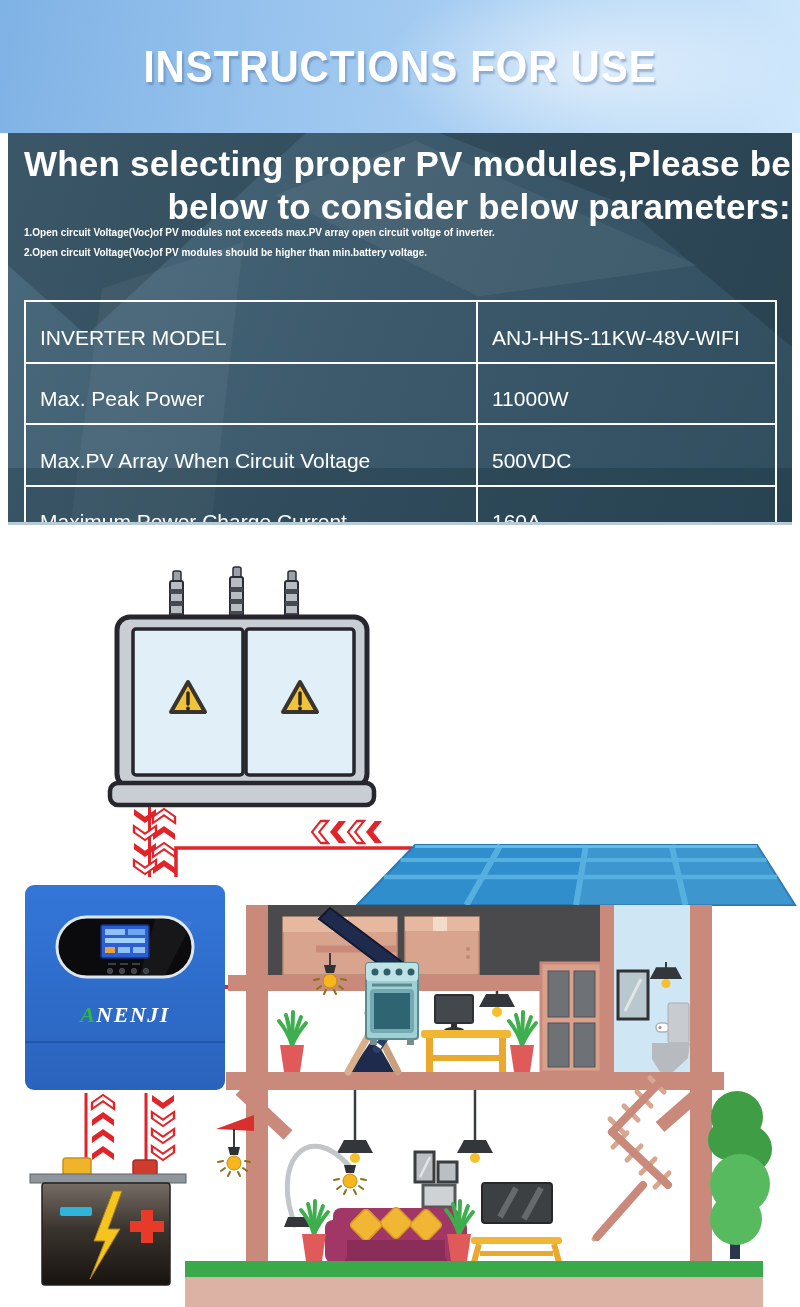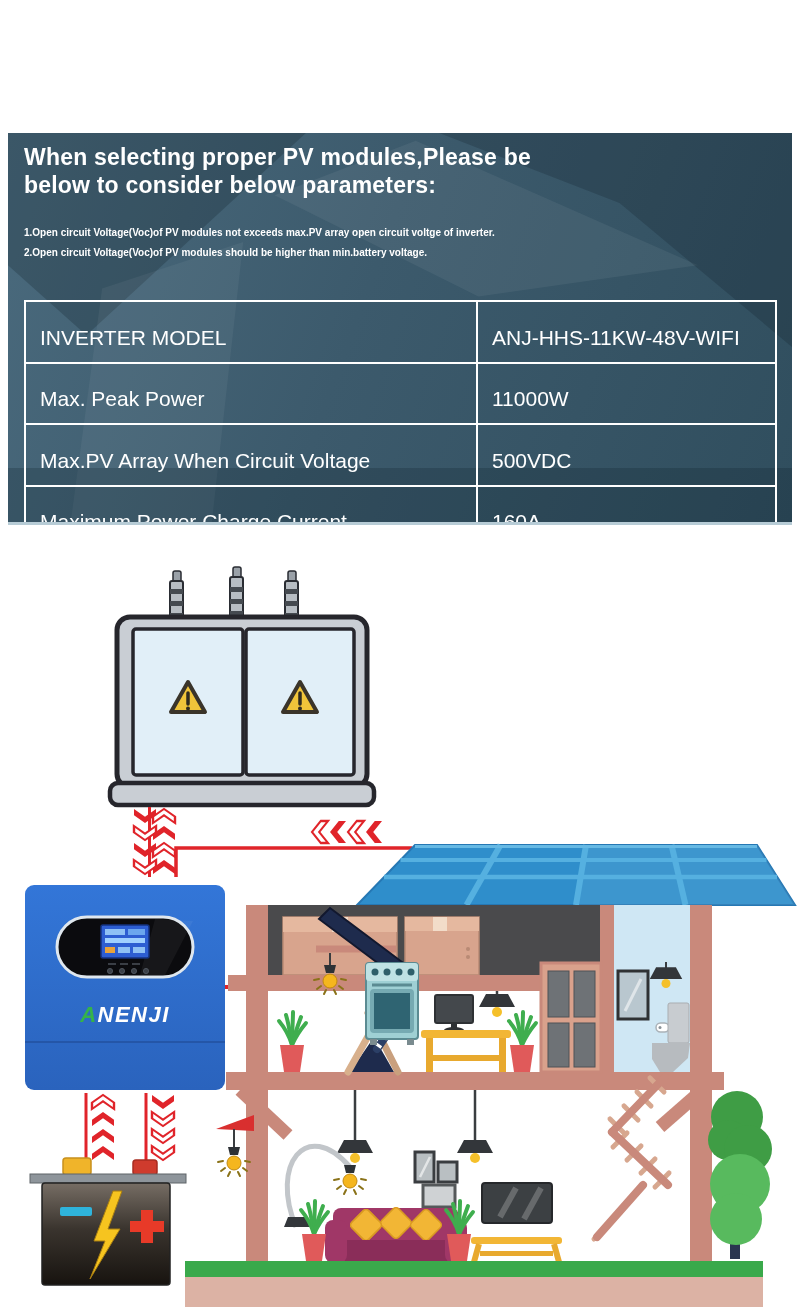--- a/index.html
+++ b/index.html
@@ -17,44 +17,48 @@
   
   .intro{position:absolute;left:8px;right:8px;top:133px;height:392px;box-sizing:border-box;
         background:linear-gradient(110deg,#4a6a7d 0%,#3c5a6c 45%,#304e5e 100%);
         border-bottom:3px solid #b7ccd6;overflow:hidden;}
   .shape{position:absolute;inset:0;}
   .s1{background:rgba(14,30,40,.25);clip-path:polygon(0 0,38% 0,10% 52%,0 34%);}
   .s2{background:rgba(255,255,255,.06);clip-path:polygon(34% 16%,52% 2%,88% 34%,60% 42%);}
   .s3{background:rgba(8,22,32,.20);clip-path:polygon(55% 0,100% 0,100% 55%,78% 18%);}
   .s4{background:rgba(10,26,36,.22);top:auto;height:14%;}
   .s5{background:rgba(255,255,255,.05);clip-path:polygon(12% 40%,30% 28%,26% 100%,8% 100%);}
-  .intro h2{position:absolute;left:16px;top:10px;margin:0;color:#fff;font-size:23px;
-        line-height:1.22;font-weight:700;letter-spacing:.2px;}
+  .intro h2{position:absolute;left:16px;top:10px;margin:0;color:#fff;font-size:35px;
+        line-height:1.22;font-weight:700;letter-spacing:.2px;text-align:right;}
   .note{position:absolute;left:16px;margin:0;color:#fff;font-size:10px;font-weight:700;}
   .note-1{top:94px;} .note-2{top:114px;text-align:right;}
   table.spec{position:absolute;left:16px;top:167px;width:753px;border-collapse:collapse;}
   table.spec td{border:2px solid #ffffff;color:#ffffff;font-size:21px;height:47.5px;
         padding:12px 4px 0 14px;background:rgba(255,255,255,0);}
   td.lbl{width:432px;} td.val{padding-left:20px;border-radius:23px;}
 
   
   .diagram{position:absolute;left:0;top:525px;width:800px;height:782px;}
   .diagram svg{position:absolute;left:0;top:0;}
   .chf{fill:#e0242a;}
   .cho{fill:#ffffff;stroke:#e0242a;stroke-width:2.4;}
   .redline{stroke:#e0242a;fill:none;}
   .brand{position:absolute;left:25px;top:477px;width:200px;text-align:center;
-        font-size:22px;font-weight:700;font-style:italic;color:#ffffff;letter-spacing:1.5px;}
+        font-size:22px;font-weight:700;font-style:italic;color:#ffffff;letter-spacing:1.5px;font-family:Liberation Serif, serif;}
   .brand::first-letter{color:#35b24a;}
 </style>
 </head>
 <body>
 
 <div class="page">
 
+  <header class="hero">
+    <div class="hero-glow"></div>
+    <h1>INSTRUCTIONS FOR USE</h1>
+  </header>
 
   <section class="intro">
     <div class="shape s1"></div>
     <div class="shape s2"></div>
     <div class="shape s3"></div>
     <div class="shape s5"></div>
     <div class="shape s4"></div>
     <h2><span>When selecting proper PV modules,Please be</span><br>
         <span>below to consider below parameters:</span></h2>
     <p class="note note-1">1.Open circuit Voltage(Voc)of PV modules not exceeds max.PV array open circuit voltge of inverter.</p>

